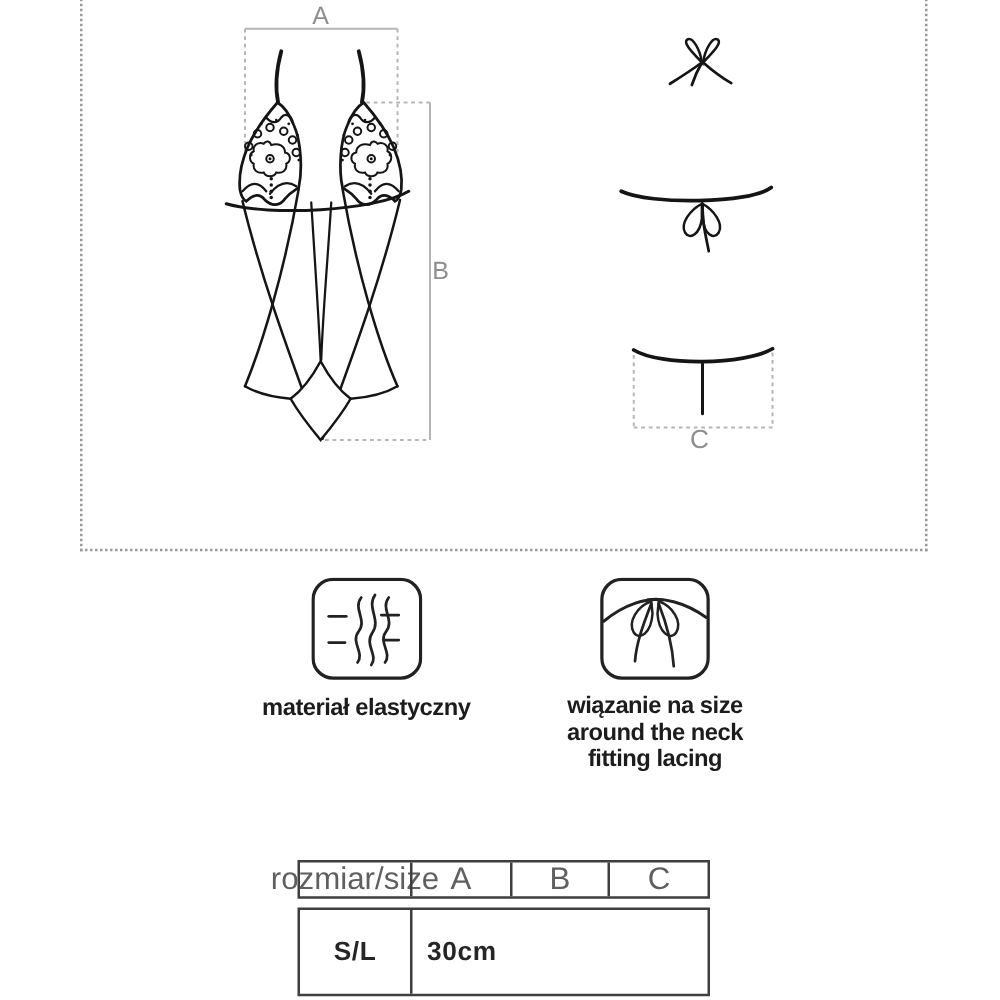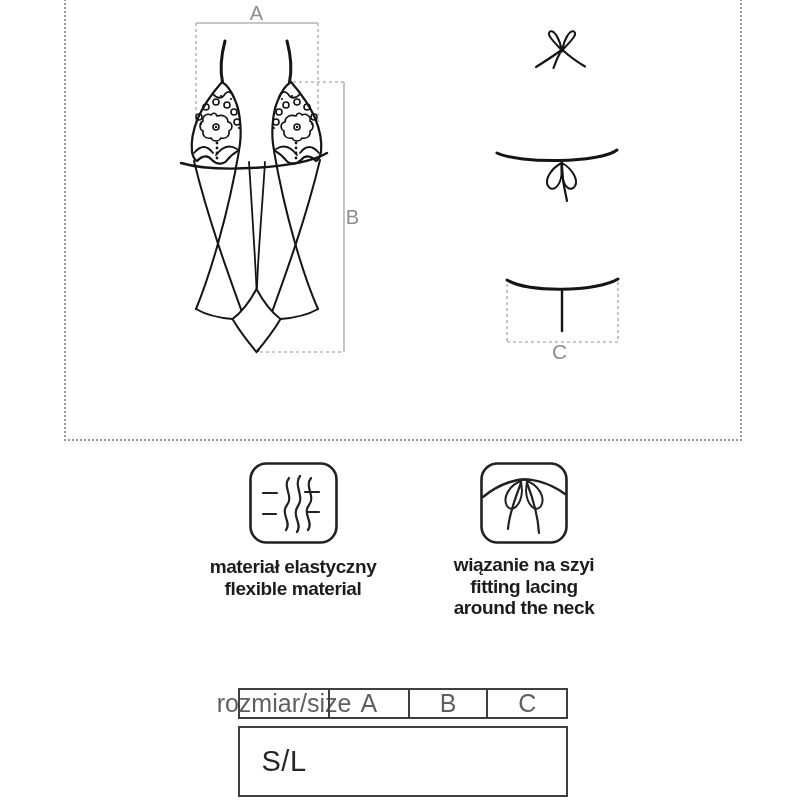--- a/index.html
+++ b/index.html
@@ -30,21 +30,21 @@
   .size-table{position:absolute;left:238px;top:688px;width:330px;}
   .t-row{box-sizing:border-box;display:flex;border:2px solid #3f3f3f;background:#fff;}
   .t-head{height:31px;}
   .t-body{height:71px;margin-top:7px;}
   .t-cell{box-sizing:border-box;display:flex;align-items:center;justify-content:center;}
   .t-cell + .t-cell{border-left:2px solid #3f3f3f;}
   .c0{width:88px;} .c1{width:81px;} .c2{width:80px;} .c3{width:81px;}
   .t-head .c0{font-size:15px;color:#2e2e2e;letter-spacing:0;}
   .t-head .t-cell{font-size:25px;color:#5f5f5f;font-weight:400;}
   .t-body .c0{font-size:27px;color:#5f5f5f;}
-  .t-body .t-cell{font-size:29px;color:#262626;letter-spacing:0.5px;}
+  .t-body .t-cell{font-size:21px;color:#262626;letter-spacing:0.5px;font-weight:bold;}
 </style>
 </head>
 <body>
 
 <div class="canvas">
 
   <div class="dotted-panel"></div>
 
   <svg class="overlay-svg" width="800" height="460" viewBox="0 0 800 460">
 
@@ -182,48 +182,48 @@
         <path d="M14,52 H27" stroke-width="2.2"></path>
         <path d="M56,30 H70" stroke-width="2.2"></path>
         <path d="M58,50 H70" stroke-width="2.2"></path>
         <path d="M40,16 C33,25 45,34 38,43 C31,52 43,60 37,68" stroke-width="2.2"></path>
         <path d="M51,14 C44,24 56,34 49,44 C42,54 54,62 48,70" stroke-width="2.2"></path>
         <path d="M62,16 C55,25 67,34 60,43 C53,52 65,60 59,68" stroke-width="2.2"></path>
       </svg>
     </div>
     <div class="feature-text">
       <div>materiał elastyczny</div>
-      <div>flexible material</div>
     </div>
   </div>
 
   <div class="feature" id="feature-lacing">
     <div class="icon-wrap">
       <svg width="88" height="82" viewBox="0 0 88 82" stroke="#222222" fill="none" stroke-linecap="round">
         <rect x="1.5" y="1.5" width="85" height="79" rx="16" stroke-width="2.6"></rect>
         <path d="M3,35 C20,21 38,16 50,18" stroke-width="2.4"></path>
         <path d="M85,32 C67,19 49,16 38,18" stroke-width="2.4"></path>
         <path d="M41,19 C30,23 22,35 27,44 C32,51 41,44 42,29 Z" stroke-width="2"></path>
         <path d="M47,19 C58,23 66,35 61,44 C56,51 47,44 46,29 Z" stroke-width="2"></path>
         <path d="M41,21 C34,39 29,53 28,67" stroke-width="2.2"></path>
         <path d="M47,21 C54,39 58,55 59,71" stroke-width="2.2"></path>
       </svg>
     </div>
     <div class="feature-text">
-      <div>wiązanie na szyi</div>
+      <div>wiązanie na size</div>
+      <div>around the neck</div>
       <div>fitting lacing</div>
-      <div>around the neck</div>
     </div>
   </div>
 
   <div class="size-table">
     <div class="t-row t-head">
       <div class="t-cell c0">rozmiar/size</div>
       <div class="t-cell c1">A</div>
       <div class="t-cell c2">B</div>
       <div class="t-cell c3">C</div>
     </div>
     <div class="t-row t-body">
       <div class="t-cell c0">S/L</div>
+      <div class="t-cell c1">30cm</div>
     </div>
   </div>
 
 </div>
 
 </body></html>

